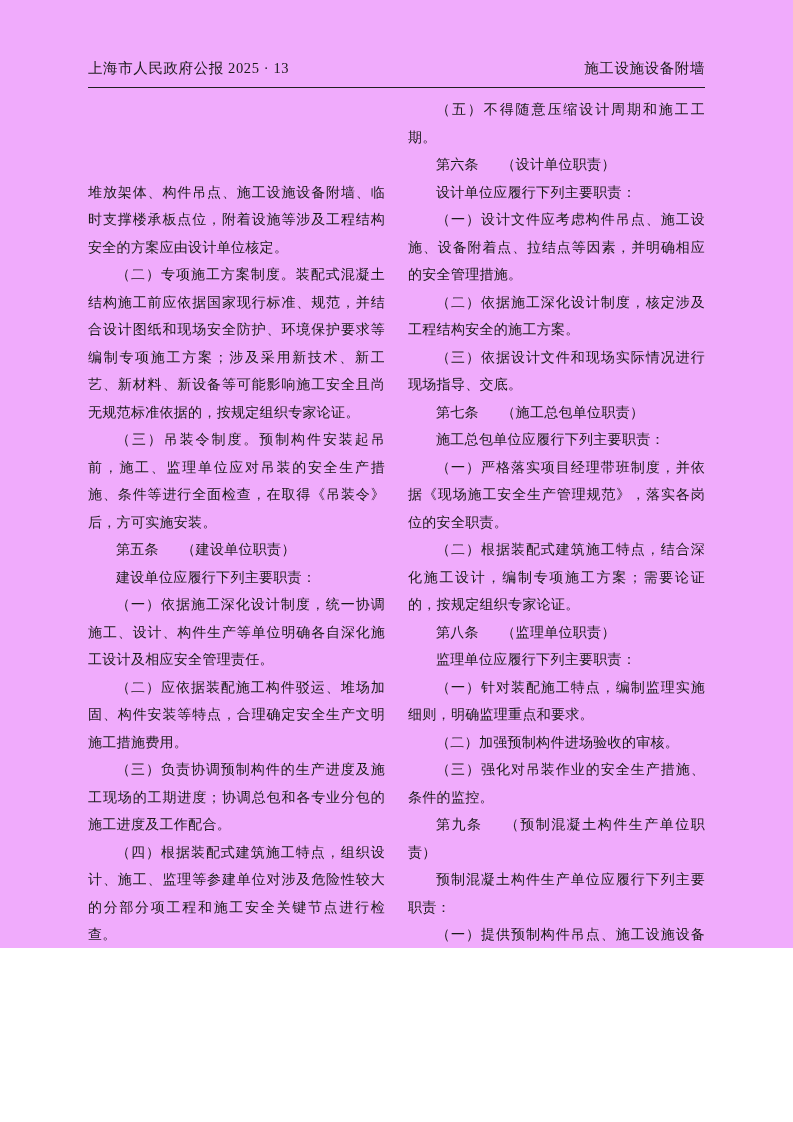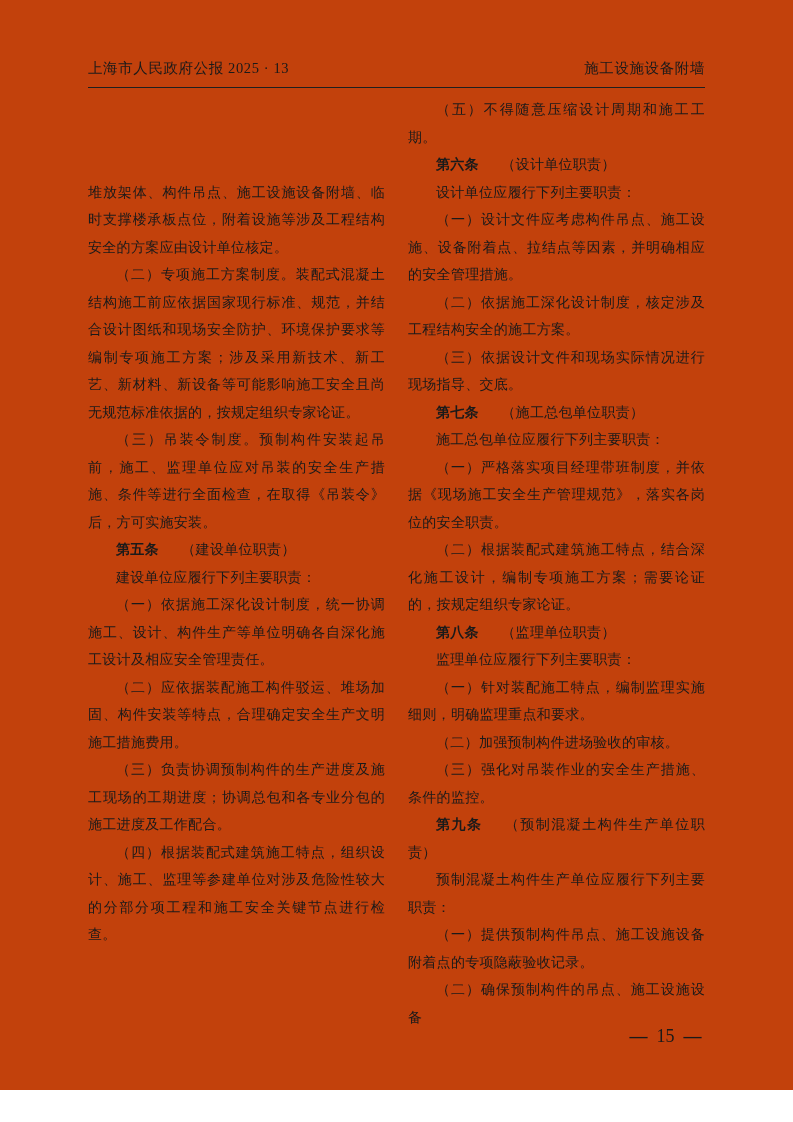--- a/index.html
+++ b/index.html
@@ -4,22 +4,22 @@
 <style>
   * { margin: 0; padding: 0; box-sizing: border-box; }
   html, body { background: #ffffff; }
   body {
     width: 793px; height: 1122px;
     font-family: "Liberation Serif", "DejaVu Serif", serif;
     color: #1a1a1a;
   }
   .page {
     position: relative;
-    width: 793px; height: 1090px;
-    background: #c2410c;
+    width: 793px; height: 948px;
+    background: #f0abfc;
     overflow: hidden;
   }
   .hdr {
     position: absolute;
     left: 88px; top: 58px; width: 617px;
     display: flex; justify-content: space-between; align-items: flex-end;
     font-size: 14.5px; line-height: 20px; letter-spacing: 0.6px;
     padding-bottom: 9px;
     border-bottom: 1.6px solid #1f1f1f;
   }
@@ -30,21 +30,21 @@
   }
   .col { width: 297px; }
   .para {
     font-size: 14px;
     line-height: 27.5px;
     text-align: justify;
     text-indent: 2em;
     letter-spacing: 0.3px;
   }
   .para.no-indent { text-indent: 0; }
-  .lead { font-weight: bold; margin-right: 1.6em; }
+  .lead { font-weight: normal; margin-right: 1.6em; }
   .pageno {
     position: absolute;
     top: 1025px; left: 618px; width: 95px;
     text-align: center;
     font-size: 18px; line-height: 22px;
     white-space: nowrap;
   }
   .pageno .num { margin: 0 9px; }
   .pageno .dash { font-weight: bold; }
 </style>

